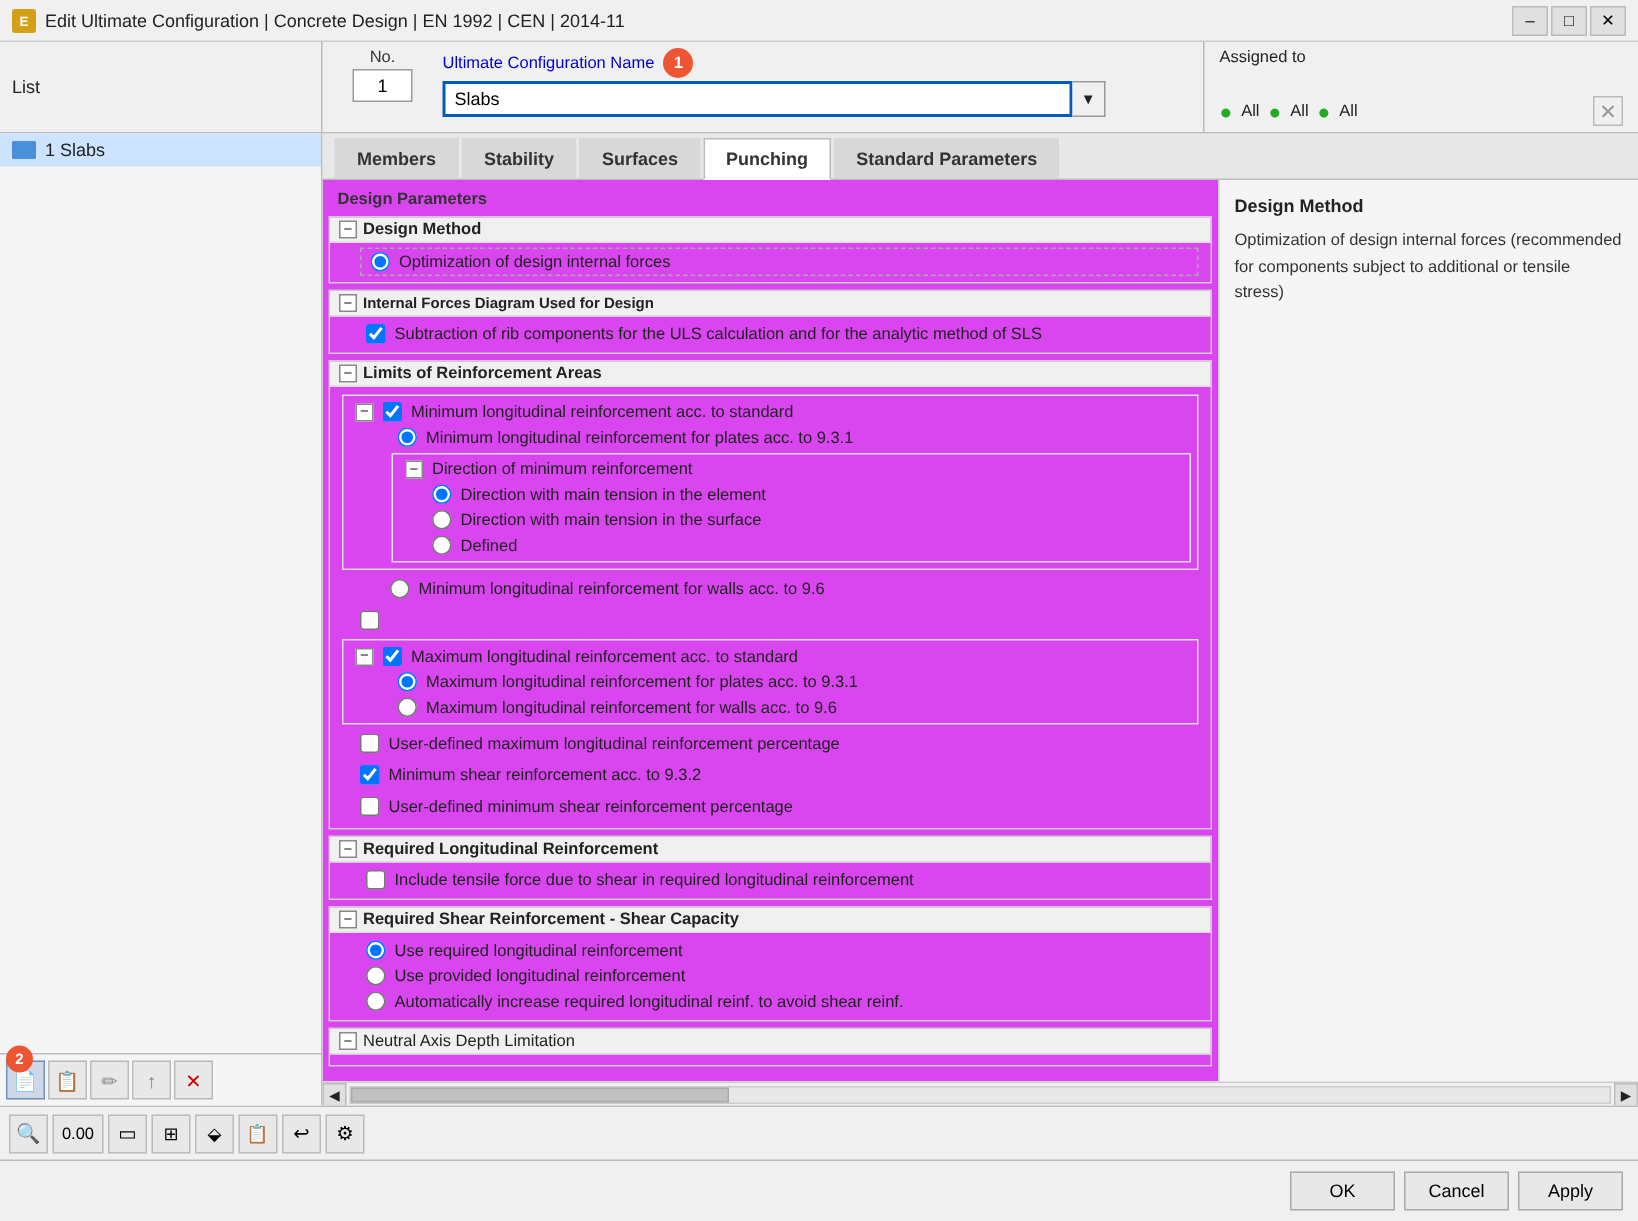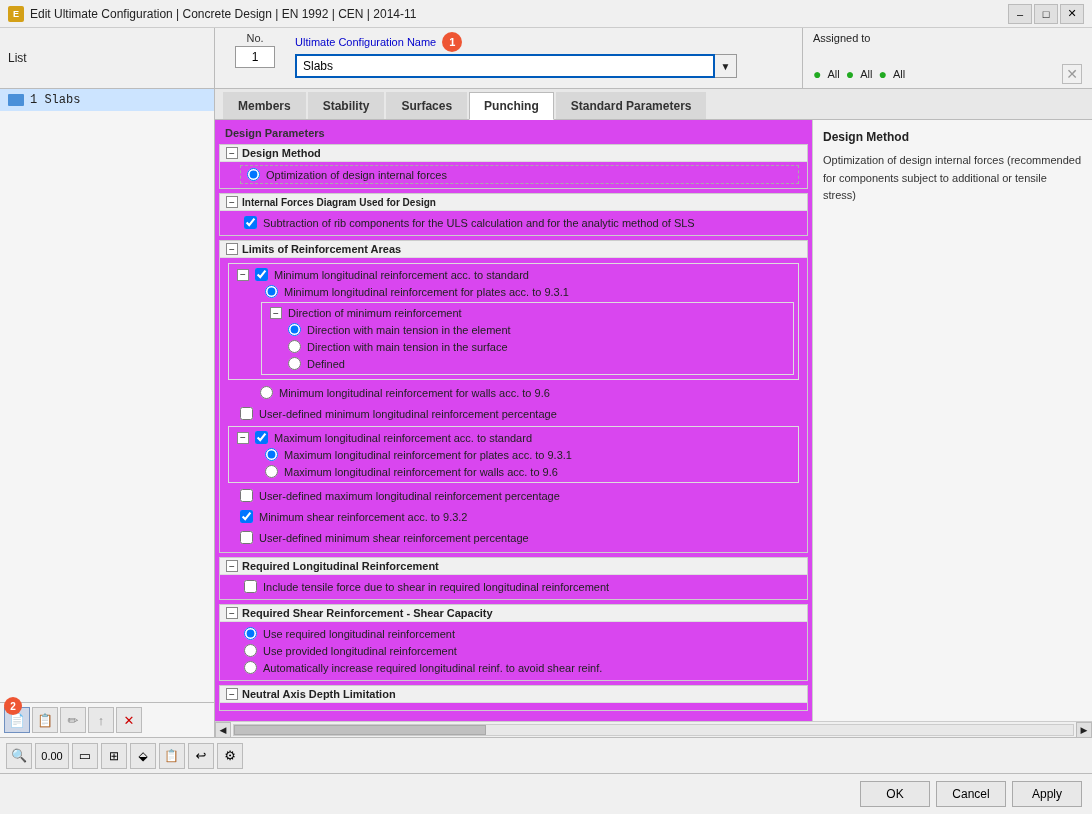--- a/index.html
+++ b/index.html
@@ -81,21 +81,21 @@
       <div style="margin-left:auto; cursor:pointer; color:#999; font-size:14px; width:20px; height:20px; display:flex; align-items:center; justify-content:center; border:1px solid #bbb; background:#f0f0f0;">✕</div>
     </div>
   </div>
 </div>
 
 <div style="display:flex; height:calc(814px - 28px - 62px - 40px - 36px); min-height:0;">
 
   <div style="width:215px; border-right:1px solid #bbb; background:#f5f5f5; display:flex; flex-direction:column;">
 
     <div style="flex:1; overflow-y:auto;">
-      <div class="list-item" style="display:flex; align-items:center; gap:6px; padding:4px 8px; background:#cce4ff;font-family:Liberation Mono, monospace;">
+      <div class="list-item" style="display:flex; align-items:center; gap:6px; padding:4px 8px; background:#cce4ff;">
         <span style="width:16px; height:12px; background:#4a90d9; border-radius:1px; display:inline-block;"></span>
         <span style="font-size:12px;">1  Slabs</span>
       </div>
     </div>
 
     <div style="border-top:1px solid #bbb; padding:4px; display:flex; align-items:center; gap:2px; position:relative;">
       <div style="position:relative;">
         <div style="position:absolute; left:0; top:-10px; width:18px; height:18px; background:#e53; border-radius:50%; color:white; font-size:10px; font-weight:bold; display:flex; align-items:center; justify-content:center; z-index:5;">2</div>
         <button class="toolbar-btn active" style="font-size:13px;">📄</button>
       </div>
@@ -195,21 +195,20 @@
             <div style="padding:2px 8px 2px 28px;">
               <div class="param-row">
                 <input type="radio" name="minlong" style="">
                 <span class="param-text">Minimum longitudinal reinforcement for walls acc. to 9.6</span>
               </div>
             </div>
 
             <div style="padding:2px 8px;">
               <div class="param-row">
                 <input type="checkbox" style="">
-                <span class="param-text">User-defined minimum longitudinal reinforcement percentage</span>
               </div>
             </div>
 
             <div style="border:1px solid #ddd; margin:2px 0; padding:2px 4px;">
               <div class="param-row">
                 <div class="collapse-icon">−</div>
                 <input type="checkbox" checked="" style="">
                 <span class="param-text">Maximum longitudinal reinforcement acc. to standard</span>
               </div>
               <div style="padding-left:28px;">
@@ -277,21 +276,21 @@
             <div class="param-row">
               <input type="radio" name="shear" style="">
               <span class="param-text">Automatically increase required longitudinal reinf. to avoid shear reinf.</span>
             </div>
           </div>
         </div>
 
         <div style="border:1px solid #ccc; margin-bottom:4px;">
           <div style="background:#f0f0f0; padding:2px 6px; display:flex; align-items:center; gap:4px; border-bottom:1px solid #ddd;">
             <div class="collapse-icon">−</div>
-            <span style="font-size:11px; font-weight:bold;">Neutral Axis Depth Limitation</span>
+            <span style="font-size:11px; font-weight:normal;">Neutral Axis Depth Limitation</span>
           </div>
           <div style="padding:3px 8px 4px 20px;">
             
           </div>
         </div>
 
       </div>
 
       <div style="width:280px; border-left:1px solid #ccc; background:#f5f5f5; padding:10px;">
         <div style="font-size:12px; font-weight:bold; margin-bottom:8px;">Design Method</div>

